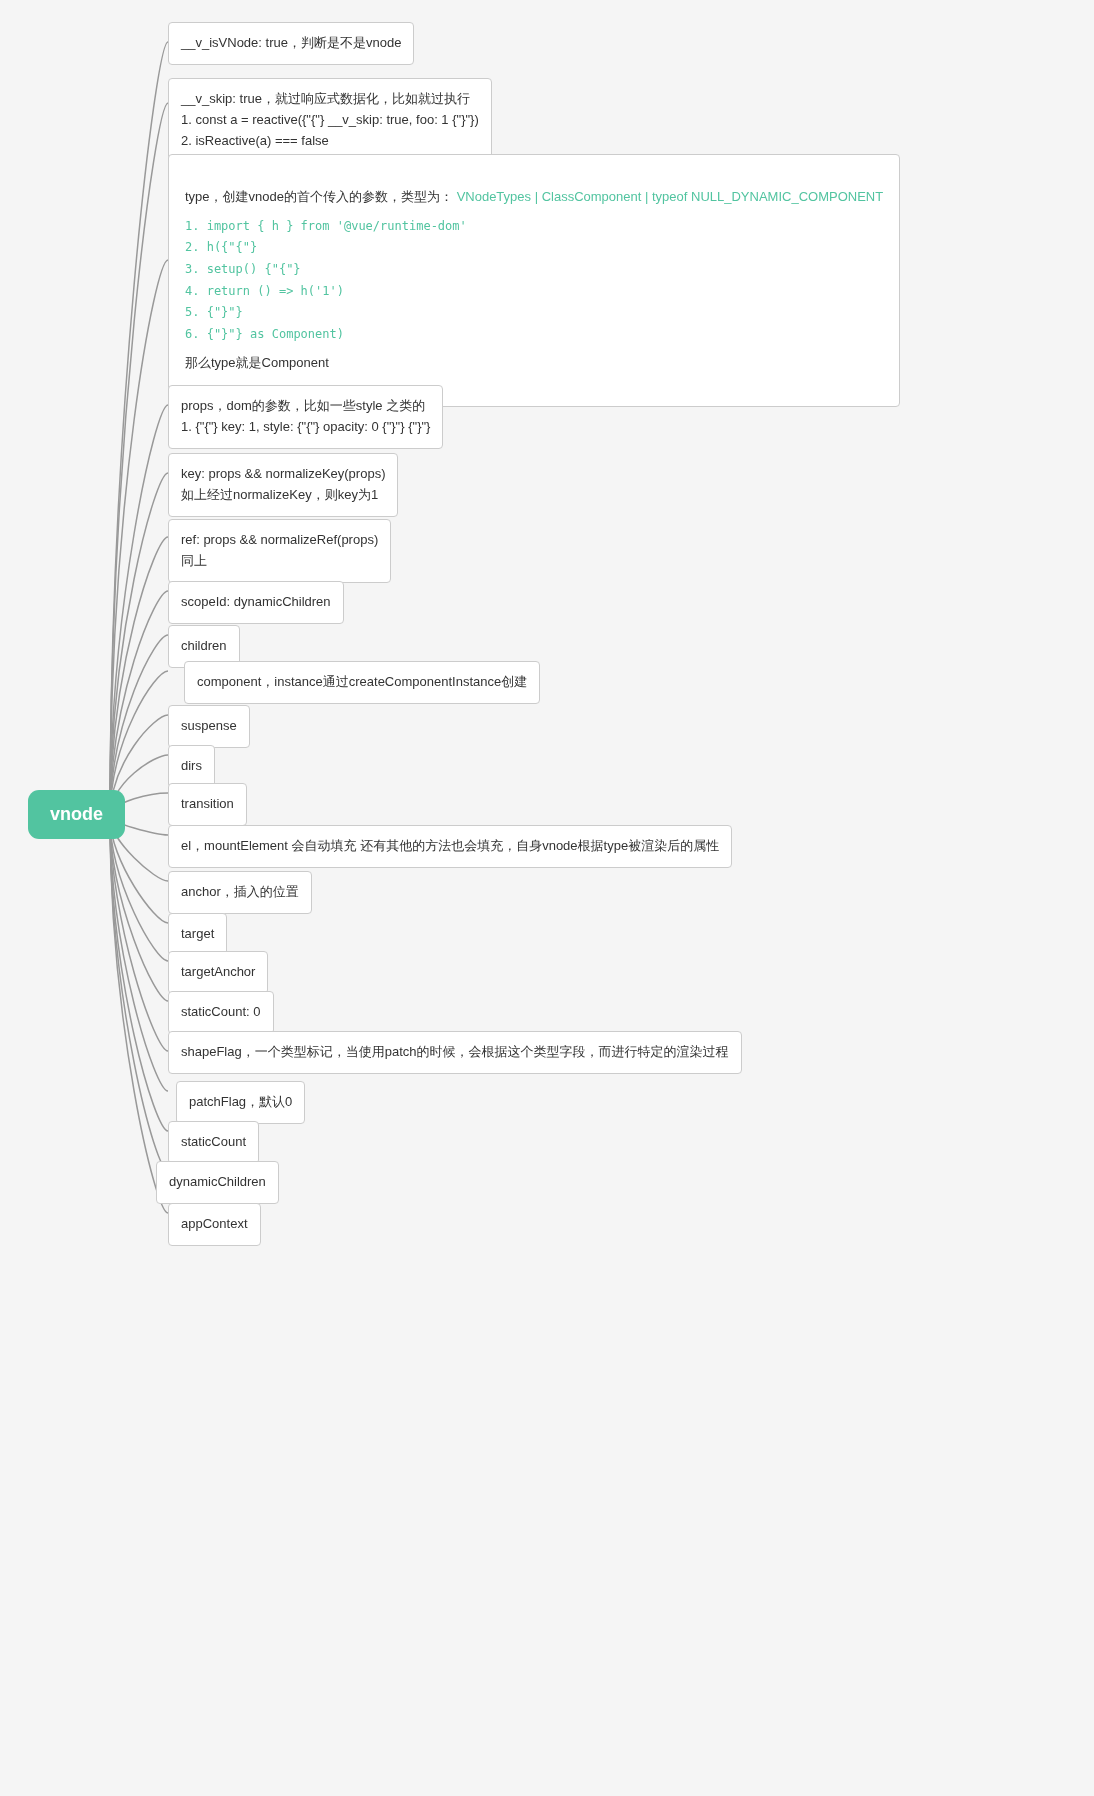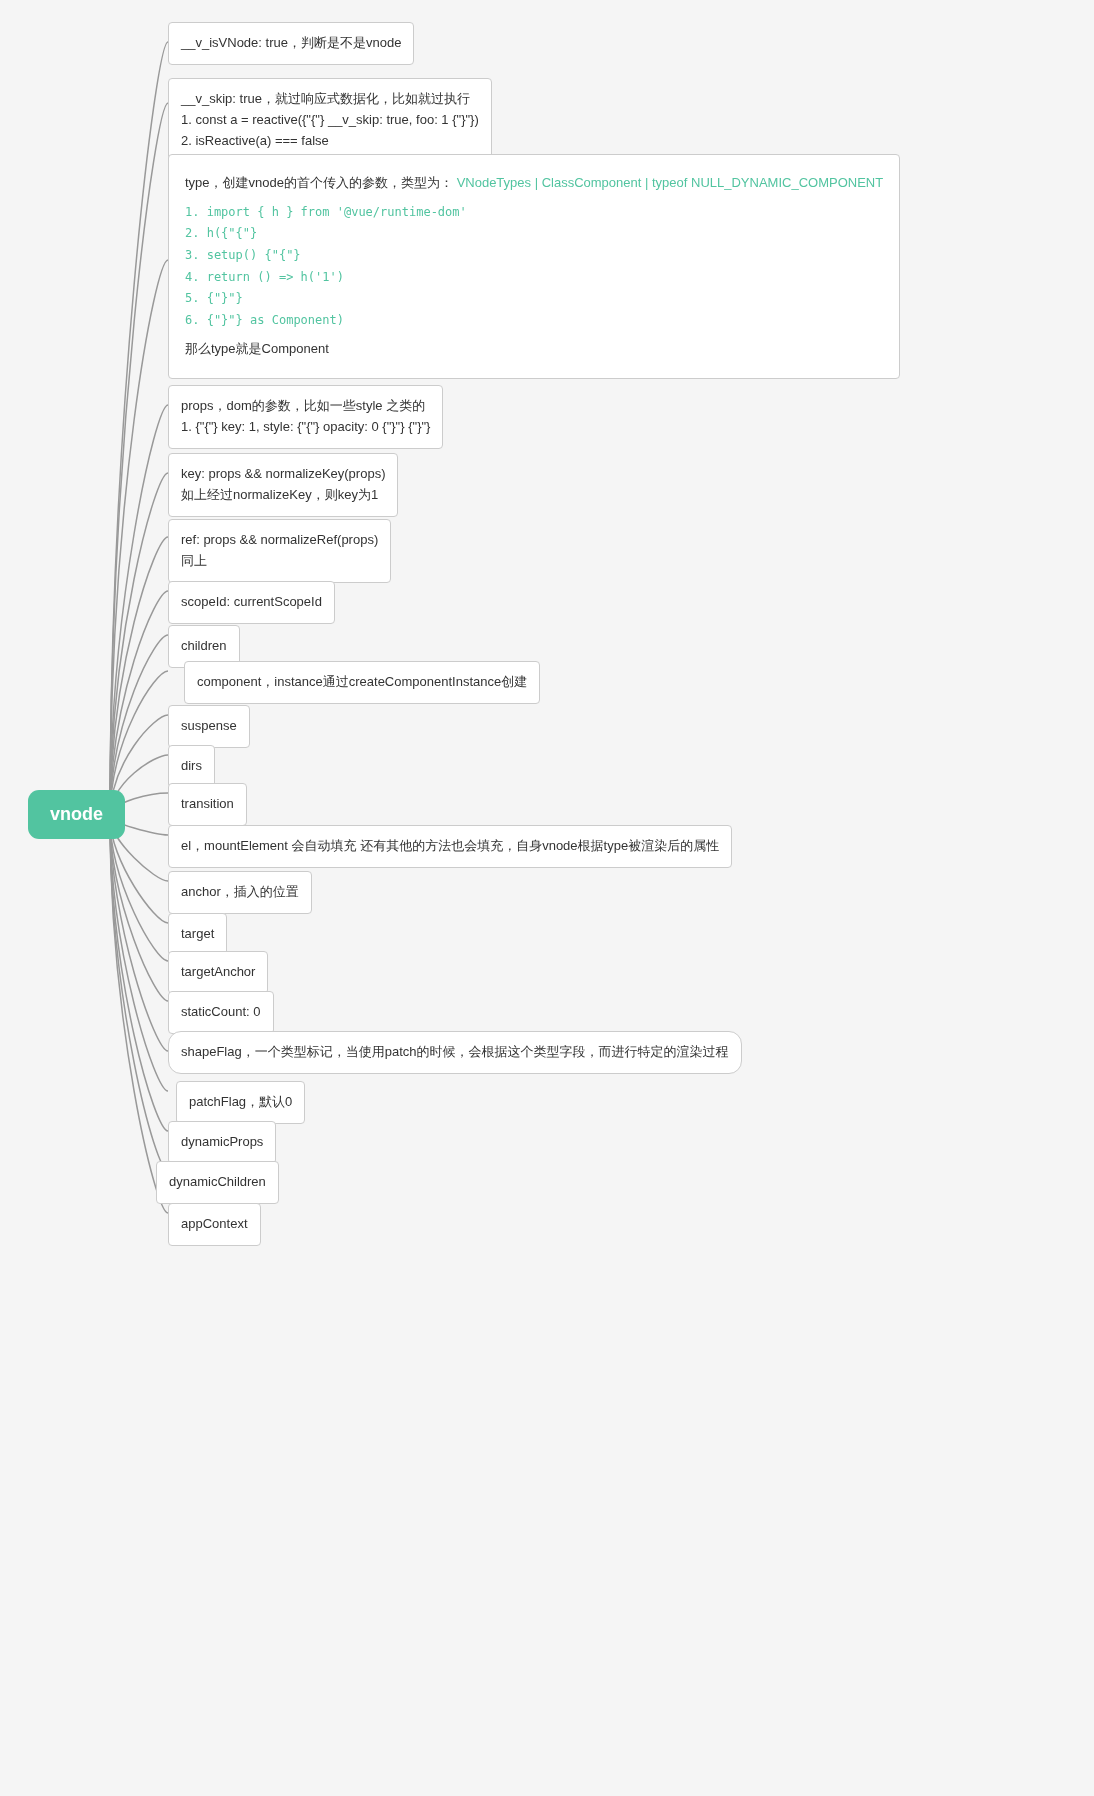--- a/index.html
+++ b/index.html
@@ -121,21 +121,21 @@
   </div>
 
   <div class="branch-node" style="top:78px; left:168px; max-width:700px;">
     <span>
       __v_skip: true，就过响应式数据化，比如就过执行<br>
       1. const a = reactive({"{"} __v_skip: true, foo: 1 {"}"})<br>
       2. isReactive(a) === false
     </span>
   </div>
 
-  <div class="branch-node" style="top:154px; left:168px; max-width:840px; padding:18px 16px;">
+  <div class="branch-node" style="top:154px; left:168px; max-width:840px; padding:32px 16px;">
     <div style="margin-bottom:8px;">
       <span>type，创建vnode的首个传入的参数，类型为：</span>
       <span class="green-text">VNodeTypes | ClassComponent | typeof NULL_DYNAMIC_COMPONENT</span>
     </div>
     <div style="font-family:monospace; font-size:12px; color:#52c4a0; line-height:1.8;">
       <span class="code-line">1. import { h } from '@vue/runtime-dom'</span>
       <span class="code-line">2. h({"{"}</span>
       <span class="code-line">3.   setup() {"{"}</span>
       <span class="code-line">4.     return () =&gt; h('1')</span>
       <span class="code-line">5.   {"}"}</span>
@@ -153,21 +153,21 @@
     <span>key: props &amp;&amp; normalizeKey(props)<br>
     如上经过normalizeKey，则key为1</span>
   </div>
 
   <div class="branch-node" style="top:519px; left:168px; max-width:700px;">
     <span>ref: props &amp;&amp; normalizeRef(props)<br>
     同上</span>
   </div>
 
   <div class="branch-node" style="top:581px; left:168px;">
-    <span>scopeId: currentScopeId</span>
+    <span>scopeId: dynamicChildren</span>
   </div>
 
   <div class="branch-node" style="top:625px; left:168px;">
     <span>children</span>
   </div>
 
   <div class="branch-node" style="top:661px; left:184px; max-width:700px;">
     <span>component，instance通过createComponentInstance创建</span>
   </div>
 
@@ -196,30 +196,30 @@
   </div>
 
   <div class="branch-node" style="top:951px; left:168px;">
     <span>targetAnchor</span>
   </div>
 
   <div class="branch-node" style="top:991px; left:168px;">
     <span>staticCount: 0</span>
   </div>
 
-  <div class="branch-node" style="top:1031px; left:168px; max-width:750px;border-radius:13px;">
+  <div class="branch-node" style="top:1031px; left:168px; max-width:750px;">
     <span>shapeFlag，一个类型标记，当使用patch的时候，会根据这个类型字段，而进行特定的渲染过程</span>
   </div>
 
   <div class="branch-node" style="top:1081px; left:176px;">
     <span>patchFlag，默认0</span>
   </div>
 
   <div class="branch-node" style="top:1121px; left:168px;">
-    <span>dynamicProps</span>
+    <span>staticCount</span>
   </div>
 
   <div class="branch-node" style="top:1161px; left:156px;">
     <span>dynamicChildren</span>
   </div>
 
   <div class="branch-node" style="top:1203px; left:168px;text-align:right;">
     <span>appContext</span>
   </div>
 

